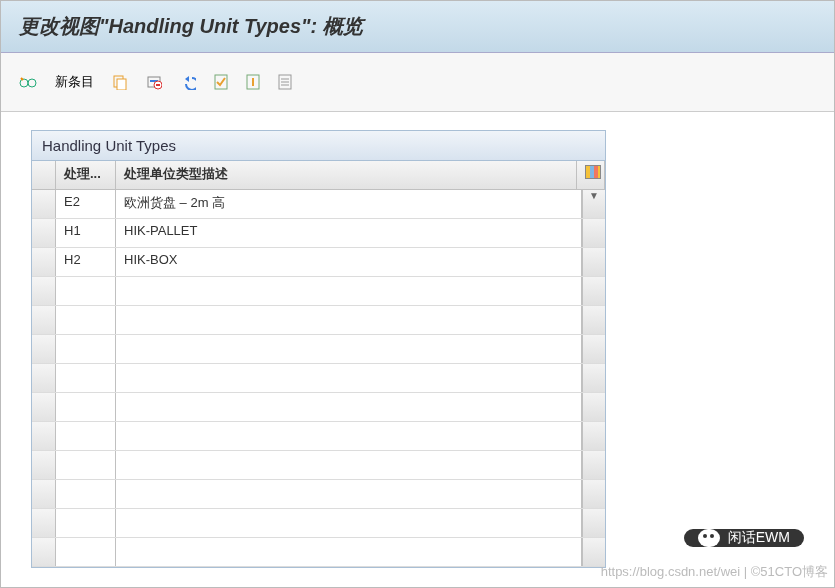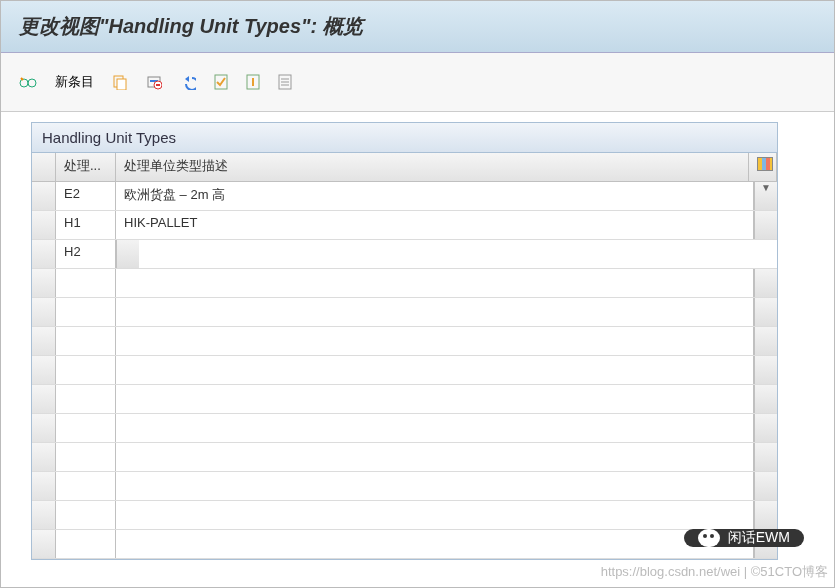--- a/index.html
+++ b/index.html
@@ -1,25 +1,25 @@
 <!DOCTYPE html>
 <html><head>
 <meta charset="utf-8">
 <style>
   html,body{margin:0;padding:0;font-family:Arial,"Microsoft YaHei",sans-serif;font-size:13px;background:#f2f2f2;color:#333}
   .app{width:835px;height:588px;background:#fff;position:relative;border:1px solid #bbb;box-sizing:border-box}
   .title-bar{background:linear-gradient(#dbeaf4,#c3d9e8);padding:12px 18px;border-bottom:1px solid #aac}
   .title-text{font-style:italic;font-weight:bold;font-size:20px;color:#333}
   .toolbar{padding:18px 14px;background:#f7f7f7;border-bottom:1px solid #ccc;display:flex;align-items:center;gap:10px}
   .tb-btn{display:inline-flex;align-items:center;gap:4px;padding:2px 4px;border:none;background:transparent;cursor:pointer;font-size:13px}
-  .panel{margin:10px 10px 0 30px;width:747px}
+  .panel{margin:18px 10px 0 30px;width:575px}
   .panel-title{background:linear-gradient(#f0f4f9,#d8e3ef);border:1px solid #a9bfd5;padding:6px 10px;font-size:15px;color:#334}
   .grid{border:1px solid #a9bfd5;border-top:none;position:relative}
   .grid-row{display:flex;height:28px}
-  .grid-row.header{background:linear-gradient(#f5f5f5,#e3e3e3);font-weight:normal;border-bottom:1px solid #c0c0c0}
+  .grid-row.header{background:linear-gradient(#f5f5f5,#e3e3e3);font-weight:bold;border-bottom:1px solid #c0c0c0}
   .grid-row.data{border-bottom:1px solid #dcdcdc;background:#fff}
   .grid-row.data.selected .cell-desc{background:#fff9c9;outline:1px solid #e8b030}
   .cell{border-right:1px solid #c0c0c0;padding:4px 8px;box-sizing:border-box;overflow:hidden;white-space:nowrap}
   .cell-sel{width:24px;flex:0 0 24px;background:linear-gradient(#f5f5f5,#e3e3e3)}
   .cell-code{width:60px;flex:0 0 60px}
   .cell-desc{flex:1}
   .cell-cfg{width:28px;flex:0 0 28px;background:linear-gradient(#f5f5f5,#e3e3e3);text-align:center}
   .scroll-col{width:22px;flex:0 0 22px;background:linear-gradient(#f3f3f3,#e0e0e0);border-left:1px solid #c0c0c0;text-align:center;color:#666;font-size:10px}
   .cfg-icon{display:inline-block;width:14px;height:12px;background:repeating-linear-gradient(90deg,#f5c23a 0 4px,#7fb6e4 4px 8px,#f07760 8px 12px);border:1px solid #888}
   .watermark{position:absolute;right:6px;bottom:6px;font-size:13px;color:#bbb}
@@ -123,20 +123,21 @@
         </div>
         <div class="grid-row data">
           <div class="cell cell-sel"></div>
           <div class="cell cell-code">H1</div>
           <div class="cell cell-desc">HIK-PALLET</div>
           <div class="scroll-col"></div>
         </div>
         <div class="grid-row data">
           <div class="cell cell-sel"></div>
           <div class="cell cell-code">H2</div>
+          <div class="cell cell-desc">HIK-BOX</div>
           <div class="scroll-col"></div>
         </div>
         <div class="grid-row data">
           <div class="cell cell-sel"></div>
           <div class="cell cell-code"></div>
           <div class="cell cell-desc"></div>
           <div class="scroll-col"></div>
         </div>
         <div class="grid-row data">
           <div class="cell cell-sel"></div>

